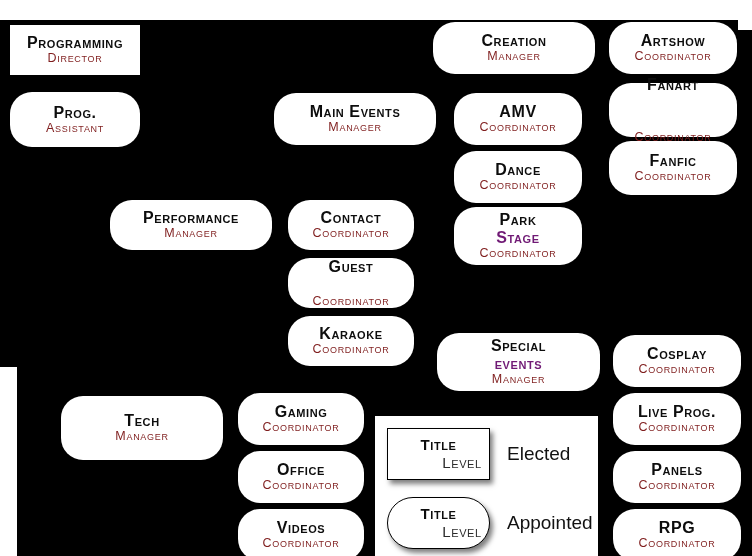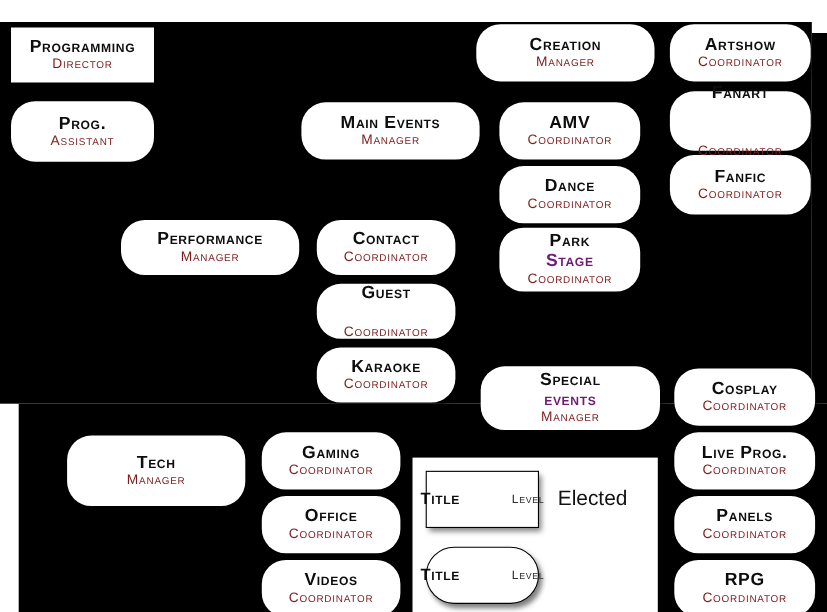--- a/index.html
+++ b/index.html
@@ -85,37 +85,37 @@
   }
   .legend-swatch {
     position: relative;
     width: 103px;
     height: 52px;
     background: #ffffff;
     border: 1px solid #000000;
     box-shadow: 3px 4px 5px rgba(0,0,0,0.5);
     box-sizing: border-box;
     display: flex;
-    flex-direction: row;
+    flex-direction: column;
     align-items: center;
     justify-content: center;
     line-height: 1.08;
   }
   .legend-swatch.appointed { border-radius: 26px; }
   .legend-swatch.elected   { border-radius: 0px; }
   .legend-swatch .t1 {
     font-variant: small-caps;
     font-weight: bold;
     font-size: 15px;
     letter-spacing: 0.6px;
     color: #0d0d0d;
   }
   .legend-swatch .t2 {
     font-variant: small-caps;
-    font-size: 11px;
+    font-size: 15px;
     letter-spacing: 0.6px;
     color: #2b2b2b;
     margin-top: 1px;
     padding-left: 47px;
   }
   .legend-label {
     margin-left: 17px;
     font-size: 19px;
     color: #111111;
     white-space: nowrap;
@@ -235,17 +235,18 @@
         <span class="t2">Level</span>
       </div>
       <span class="legend-label">Elected</span>
     </div>
 
     <div class="legend-row" style="left:12px; top:81px;">
       <div class="legend-swatch appointed">
         <span class="t1">Title</span>
         <span class="t2">Level</span>
       </div>
+      <span class="legend-label">Appointed</span>
     </div>
 
   </div>
 
 </div>
 
 </body></html>

